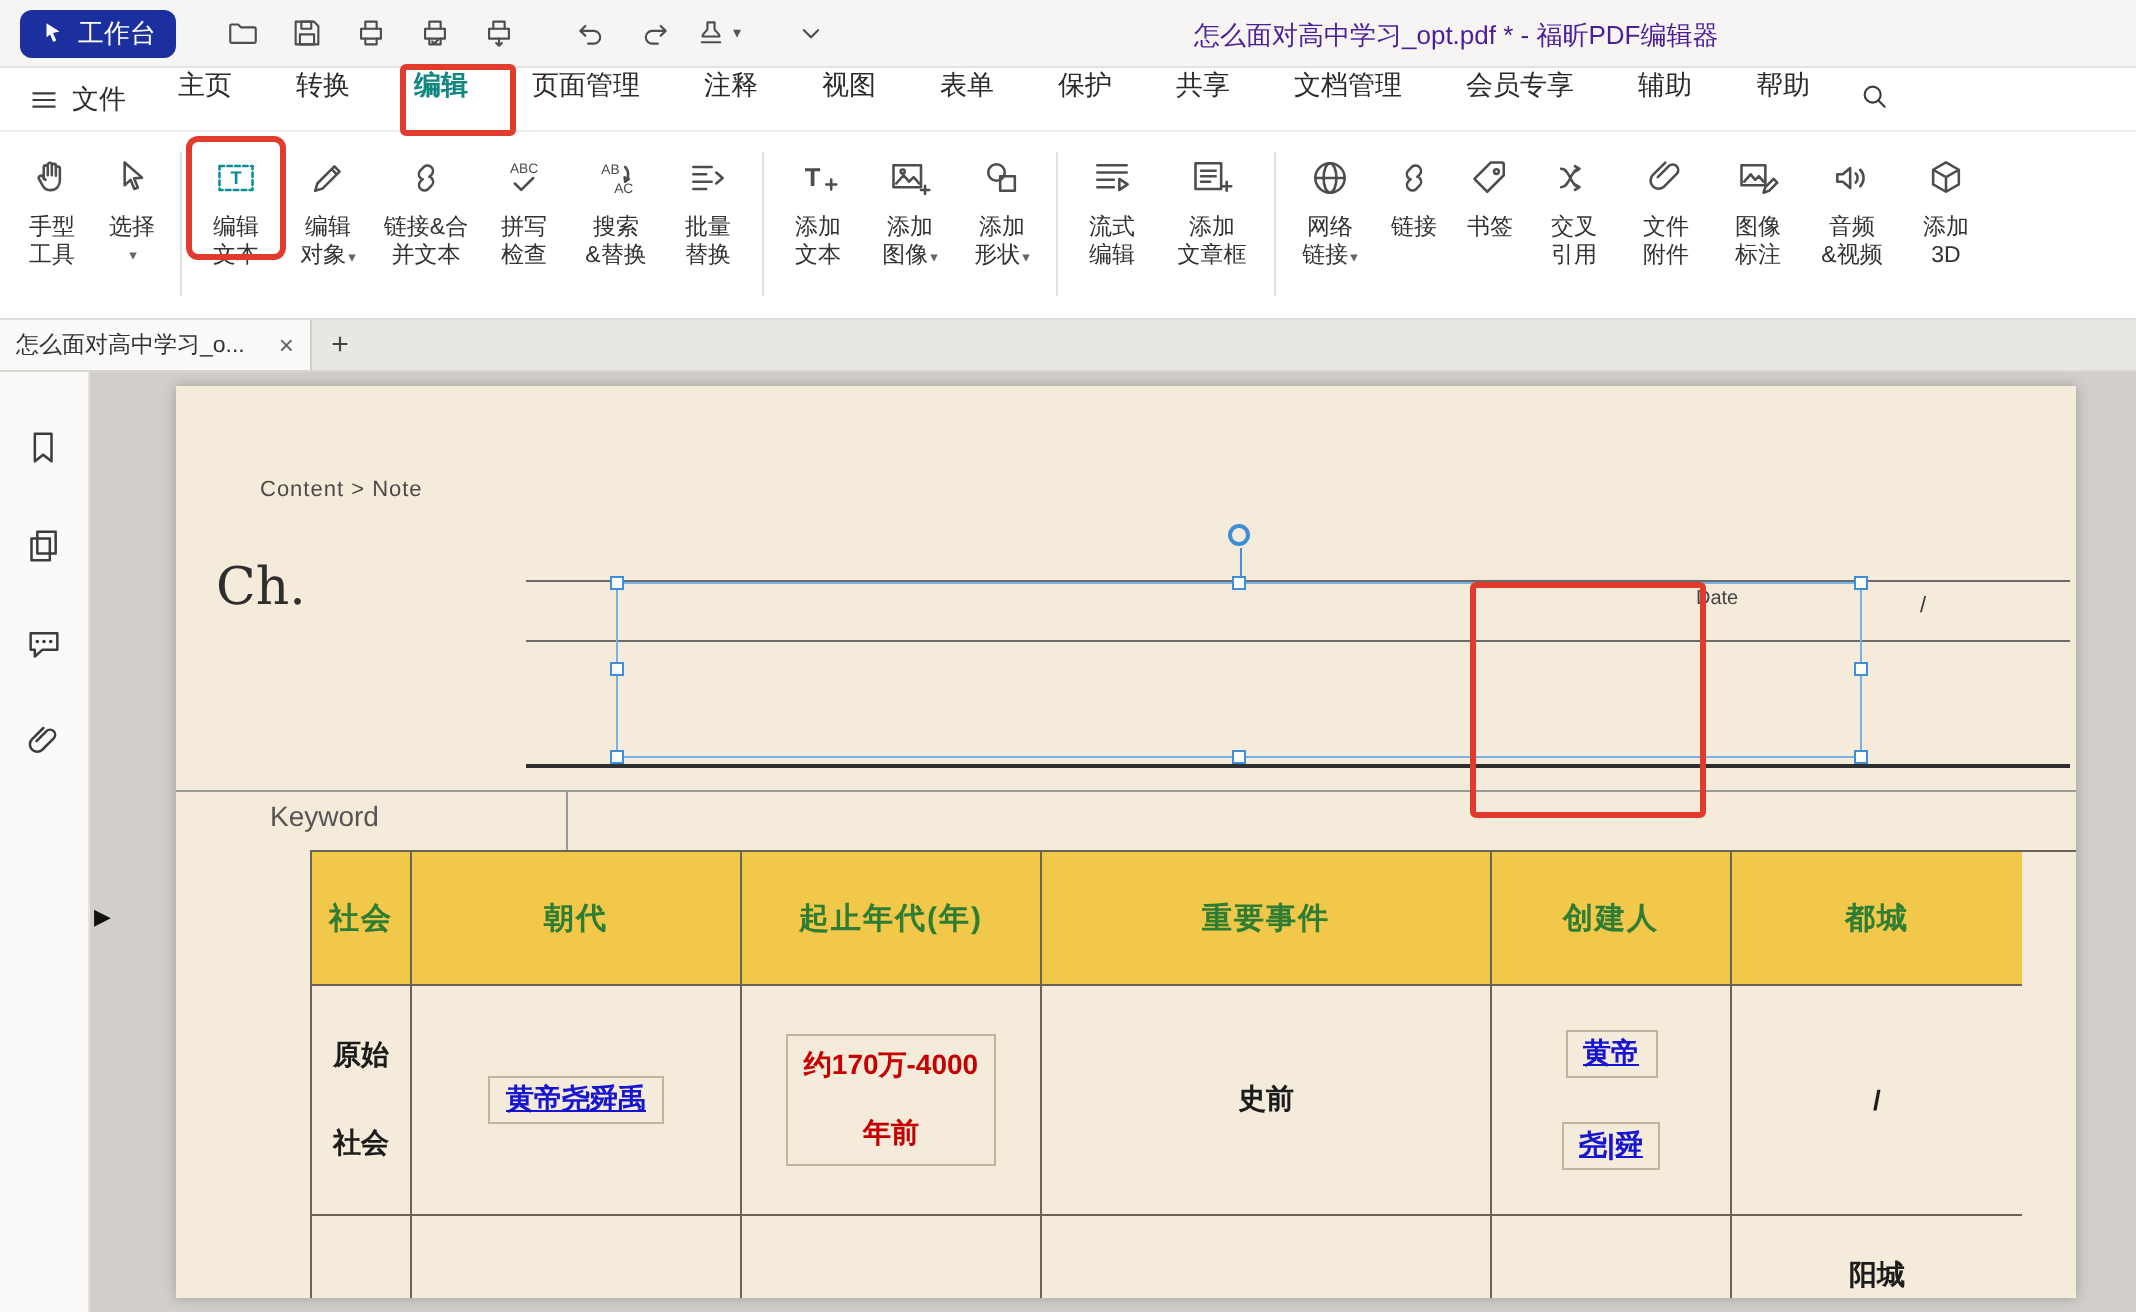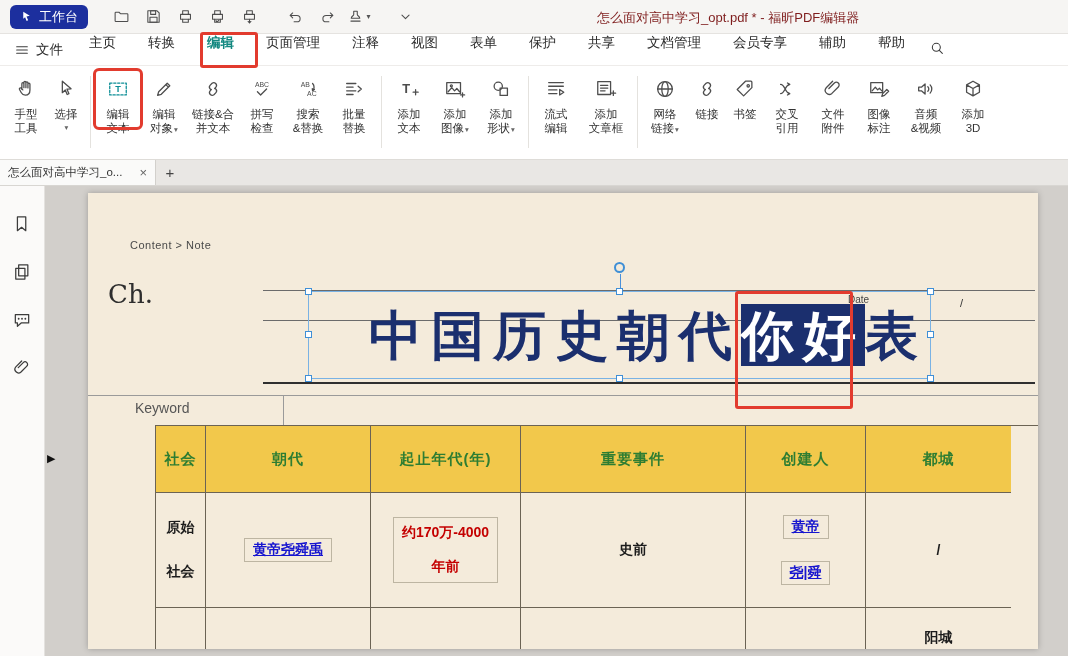--- a/index.html
+++ b/index.html
@@ -5,21 +5,21 @@
   * { margin:0; padding:0; box-sizing:border-box; }
   body { font-family:"Liberation Sans","DejaVu Sans",sans-serif; background:#888; }
   .window { position:relative; width:1068px; height:656px; background:#fff; overflow:hidden; }
 
   
   .titlebar { height:34px; background:#f6f5f3; border-bottom:1px solid #e5e3e0; display:flex; align-items:center; padding:0 10px; position:relative; }
   .ws-btn { height:24px; background:#1c2f9e; color:#fff; border-radius:6px; display:flex; align-items:center; gap:6px; padding:0 10px; font-size:13px; }
   .tb-ic { width:26px; height:24px; display:flex; align-items:center; justify-content:center; margin-left:6px; border-radius:4px; }
   .tb-ic svg { width:17px; height:17px; stroke:#4d4d4d; fill:none; stroke-width:1.5; stroke-linecap:round; stroke-linejoin:round; }
   .tb-gap { width:14px; }
-  .win-title { position:absolute; left:597px; top:9px; font-size:13px; color:#7f1d1d; white-space:nowrap; }
+  .win-title { position:absolute; left:597px; top:9px; font-size:13px; color:#4c1d95; white-space:nowrap; }
   .dd-mini { font-size:8px; color:#555; margin-left:2px; }
 
   
   .menubar { height:32px; background:#ffffff; border-bottom:1px solid #eeecea; display:flex; align-items:center; padding-left:14px; font-size:13.5px; color:#2b2b2b; }
   .mb-file { display:flex; align-items:center; gap:6px; padding-right:10px; }
   .mb-file svg { width:16px; height:16px; stroke:#3c3c3c; fill:none; stroke-width:1.6; stroke-linecap:round; }
   .mb-item { padding:0 16px; height:32px; display:flex; cursor:default; }
   .mb-item.active { color:#11877f; font-weight:bold; }
   .mb-search { margin-left:8px; }
   .mb-search svg { width:16px; height:16px; stroke:#3c3c3c; fill:none; stroke-width:1.6; stroke-linecap:round; }
@@ -477,21 +477,20 @@
           <div class="rot-stem"></div>
           <div class="rot-circle"></div>
           <span class="hd h-tl"></span>
           <span class="hd h-tc"></span>
           <span class="hd h-tr"></span>
           <span class="hd h-ml"></span>
           <span class="hd h-mr"></span>
           <span class="hd h-bl"></span>
           <span class="hd h-bc"></span>
           <span class="hd h-br"></span>
-          <div class="doc-title"><span>中国历史朝代</span><span class="sel">你好</span><span>表</span></div>
         </div>
 
         <div class="htable">
           <div class="cell hcell">社会</div>
           <div class="cell hcell">朝代</div>
           <div class="cell hcell">起止年代(年)</div>
           <div class="cell hcell">重要事件</div>
           <div class="cell hcell">创建人</div>
           <div class="cell hcell lastcol">都城</div>
 

